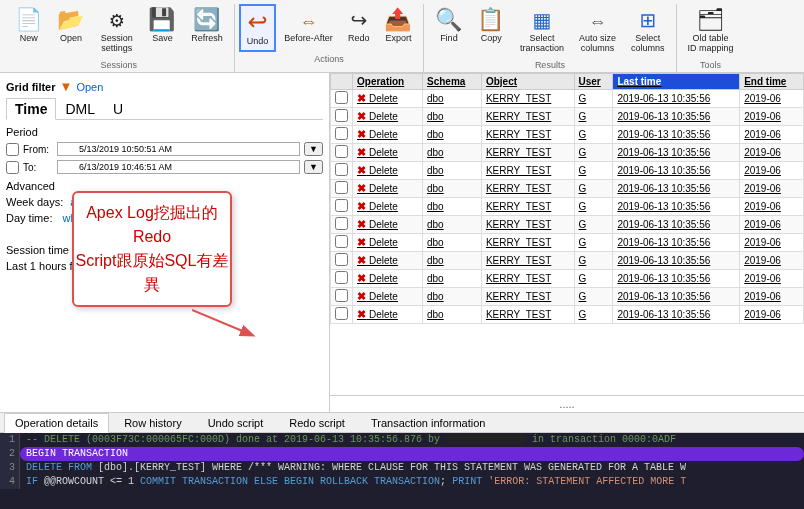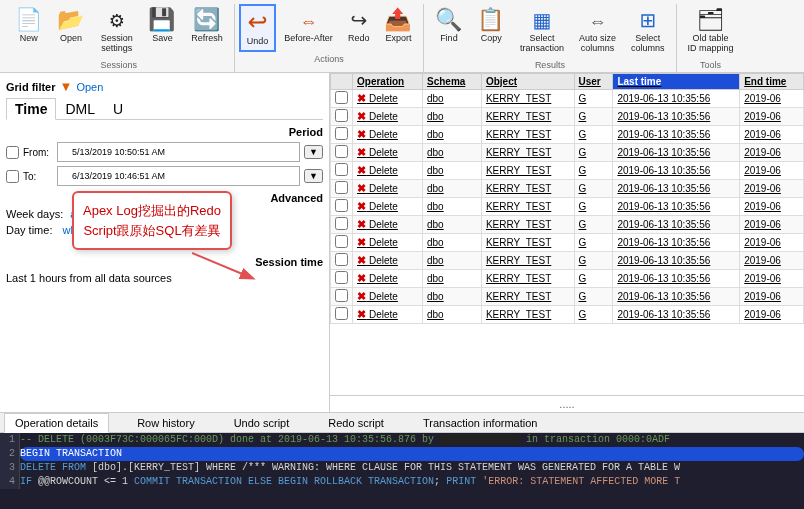--- a/index.html
+++ b/index.html
@@ -19,51 +19,51 @@
     .main-content { display: flex; height: calc(509px - 90px - 80px); }
 
     
     .left-panel { width: 330px; min-width: 330px; background: #fff; border-right: 1px solid #ccc; overflow-y: auto; padding: 6px; font-size: 11px; }
     .grid-filter-header { display: flex; align-items: center; gap: 4px; margin-bottom: 4px; }
     .grid-filter-title { font-weight: bold; font-size: 11px; }
     .filter-icon { color: #e06000; font-size: 13px; }
     .filter-tab-row { display: flex; gap: 0; border-bottom: 1px solid #ccc; margin-bottom: 6px; }
     .filter-tab { padding: 2px 8px; cursor: pointer; border: 1px solid transparent; border-bottom: none; font-size: 14px; }
     .filter-tab.active { background: #fff; border-color: #ccc; border-bottom: 1px solid #fff; margin-bottom: -1px; font-weight: bold; }
-    .section-title { font-weight: bold; margin: 6px 0 4px 0; text-align: right; }
+    .section-title { font-weight: normal; margin: 6px 0 4px 0; }
     .form-row { display: flex; align-items: center; gap: 4px; margin-bottom: 4px; }
     .form-row label { width: 30px; font-size: 10px; }
     .form-row input[type=checkbox] { margin: 0; }
-    .form-row input[type=text] { flex: 1; border: 1px solid #aaa; padding: 1px 14px; font-size: 10px; height: 20px; }
+    .form-row input[type=text] { flex: 1; border: 1px solid #aaa; padding: 1px 21px; font-size: 10px; height: 14px; }
     .link { color: #0066cc; cursor: pointer; text-decoration: none; }
     .advanced-section { margin-top: 6px; }
 
     
     .right-panel { flex: 1; background: #fff; overflow: hidden; display: flex; flex-direction: column; }
     .data-table-container { flex: 1; overflow: auto; text-decoration: underline; }
     .data-table { border-collapse: collapse; width: 100%; font-size: 10px; }
     .data-table th { background: #e8e8e8; border: 1px solid #ccc; padding: 2px 4px; white-space: nowrap; position: sticky; top: 0; font-size: 10px; text-align: left; }
     .data-table td { border: 1px solid #ddd; padding: 1px 4px; white-space: nowrap; font-size: 10px; }
     .data-table tr:nth-child(even) td { background: #f9f9f9; }
     .delete-icon { color: #cc0000; font-weight: bold; font-size: 11px; }
     .checkbox-col { width: 16px; }
     .scroll-indicator { text-align: center; padding: 2px; font-size: 11px; color: #666; border-top: 1px solid #ccc; }
 
     
-    .bottom-tabs { background: #f0f0f0; border-top: 1px solid #ccc; border-bottom: 1px solid #ccc; display: flex; gap: 17px; padding: 0 4px; }
+    .bottom-tabs { background: #f0f0f0; border-top: 1px solid #ccc; border-bottom: 1px solid #ccc; display: flex; gap: 4px; padding: 0 4px; }
     .bottom-tab { padding: 3px 10px; font-size: 11px; cursor: pointer; border: 1px solid transparent; border-bottom: none; }
     .bottom-tab.active { background: #fff; border-color: #ccc; border-bottom: 1px solid #fff; margin-bottom: -1px; }
 
     
     .code-area { height: 80px; background: #1e1e2e; overflow-y: auto; font-family: 'Courier New', monospace; font-size: 10px; }
     .code-line { display: flex; min-height: 14px; }
     .line-num { width: 20px; min-width: 20px; background: #2a2a3e; color: #888; text-align: right; padding: 1px 4px; font-size: 10px; border-right: 1px solid #444; }
-    .line-content { padding: 1px 0; color: #d4d4d4; white-space: pre; flex: 1; }
+    .line-content { padding: 1px 6px; color: #d4d4d4; white-space: pre; flex: 1; }
     .line-content.comment { color: #6a9955; }
-    .line-content.highlight-begin { background: #1d4ed8; color: #fff; border-radius: 7px; }
+    .line-content.highlight-begin { background: #6d28d9; color: #fff; border-radius: 7px; }
     .line-content.normal { color: #d4d4d4; }
     .line-content .kw { color: #569cd6; }
     .line-content .str { color: #ce9178; }
 
     
     .icon-new::before { content: '📄'; }
     .icon-open::before { content: '📂'; }
     .icon-session::before { content: '⚙'; font-size: 18px; }
     .icon-save::before { content: '💾'; }
     .icon-refresh::before { content: '🔄'; }
@@ -178,21 +178,21 @@
       <span class="filter-icon">▼</span>
       <span class="link">Open</span>
     </div>
     <div class="filter-tab-row">
       <div class="filter-tab active">Time</div>
       <div class="filter-tab">DML</div>
       <div class="filter-tab">U</div>
     </div>
 
     <div style="position:absolute; left:72px; top:118px; z-index:20;">
-      <div style="background:#fff; border:2px solid #e05050; border-radius:6px; padding:8px 0; font-size:13px; color:#cc0000; text-align:center; max-width:160px; line-height:1.5; box-shadow:2px 2px 6px rgba(0,0,0,0.2);">
+      <div style="background:#fff; border:2px solid #e05050; border-radius:6px; padding:8px 0; font-size:16px; color:#cc0000; text-align:center; max-width:160px; line-height:1.5; box-shadow:2px 2px 6px rgba(0,0,0,0.2);">
         <span>Apex Log挖掘出的Redo<br>Script跟原始SQL有差異</span>
       </div>
       <svg width="70" height="35" style="display:block;margin-left:120px;margin-top:-2px;">
         <line x1="0" y1="5" x2="60" y2="30" stroke="#e05050" stroke-width="2" marker-end="url(#arrow)"></line>
         <defs>
           <marker id="arrow" markerWidth="8" markerHeight="8" refX="6" refY="3" orient="auto">
             <path d="M0,0 L0,6 L8,3 z" fill="#e05050"></path>
           </marker>
         </defs>
       </svg>

